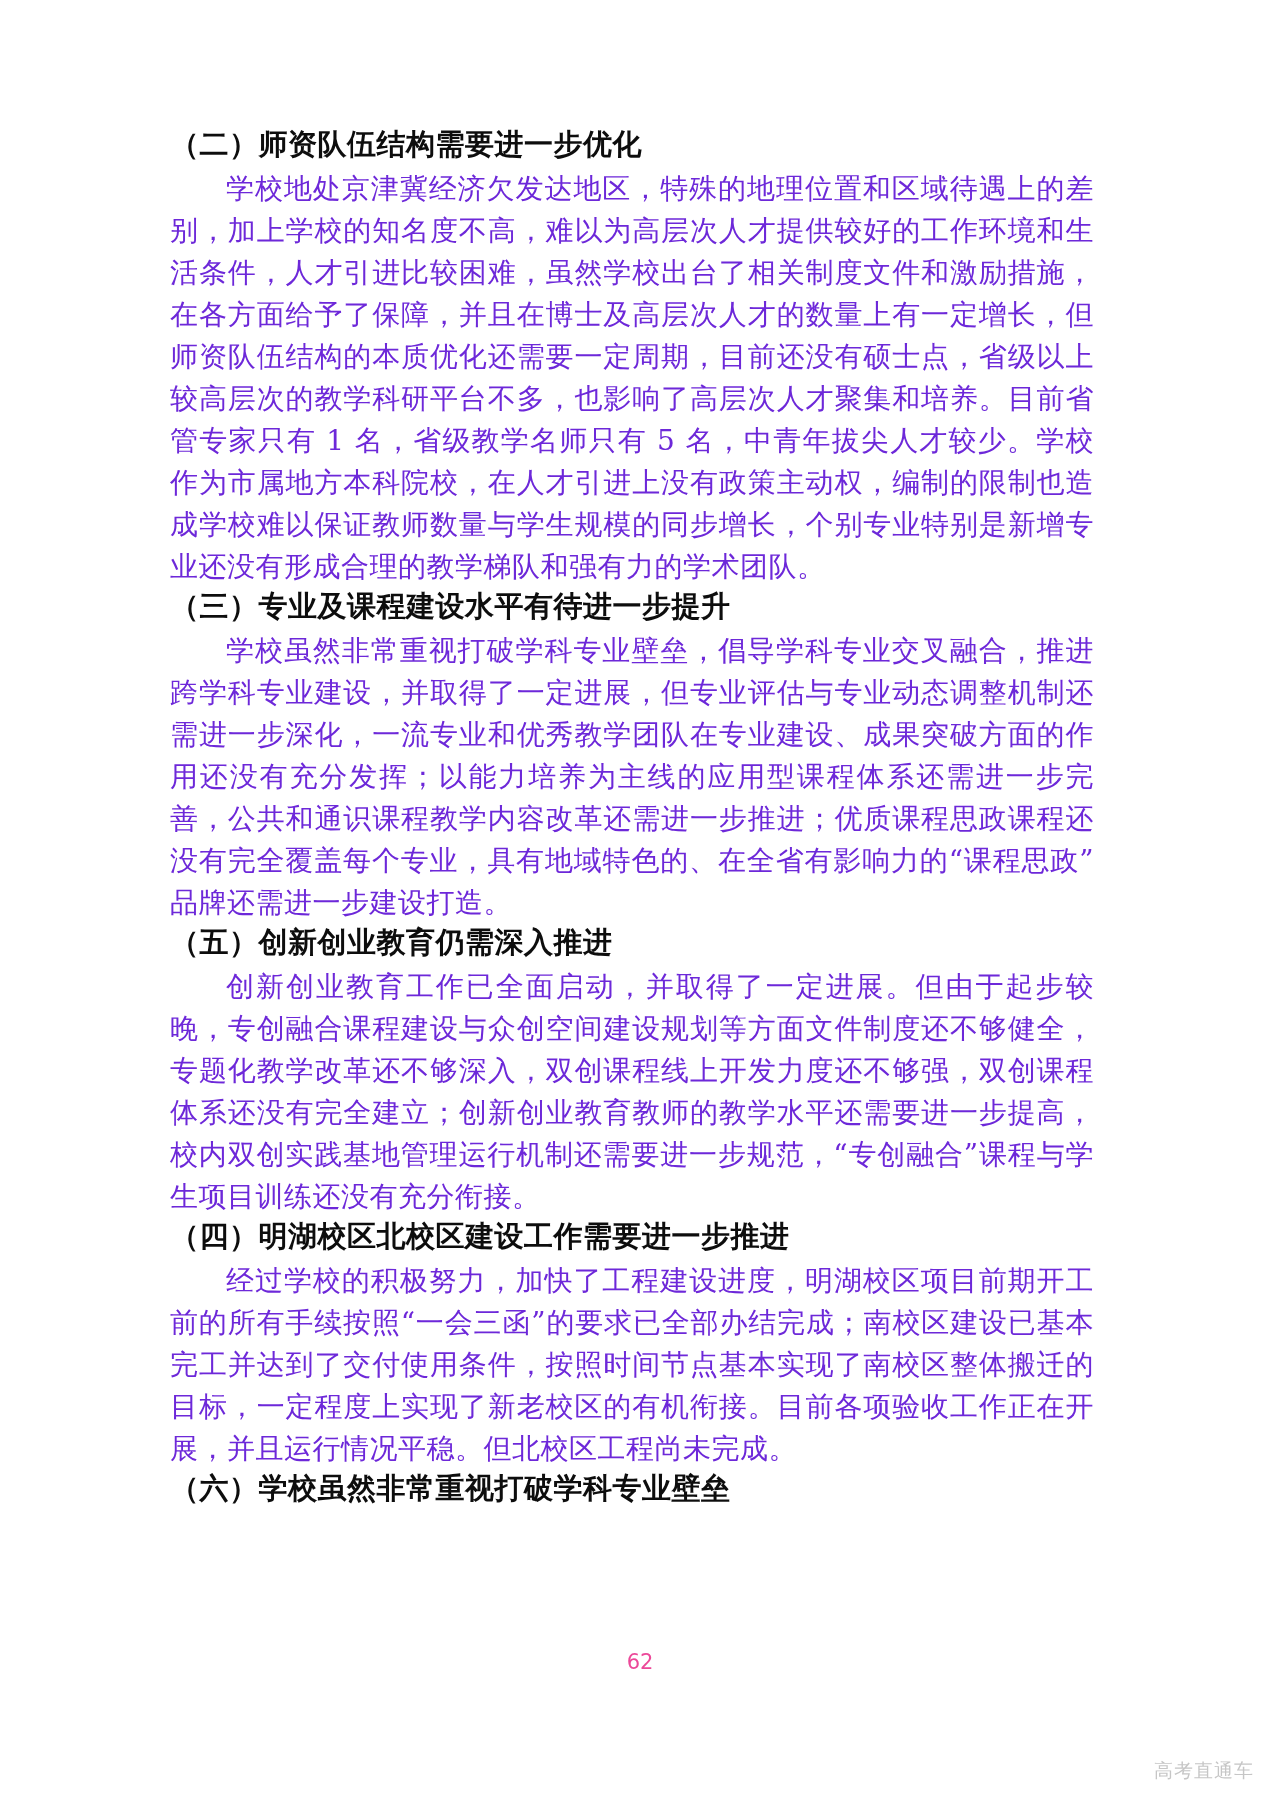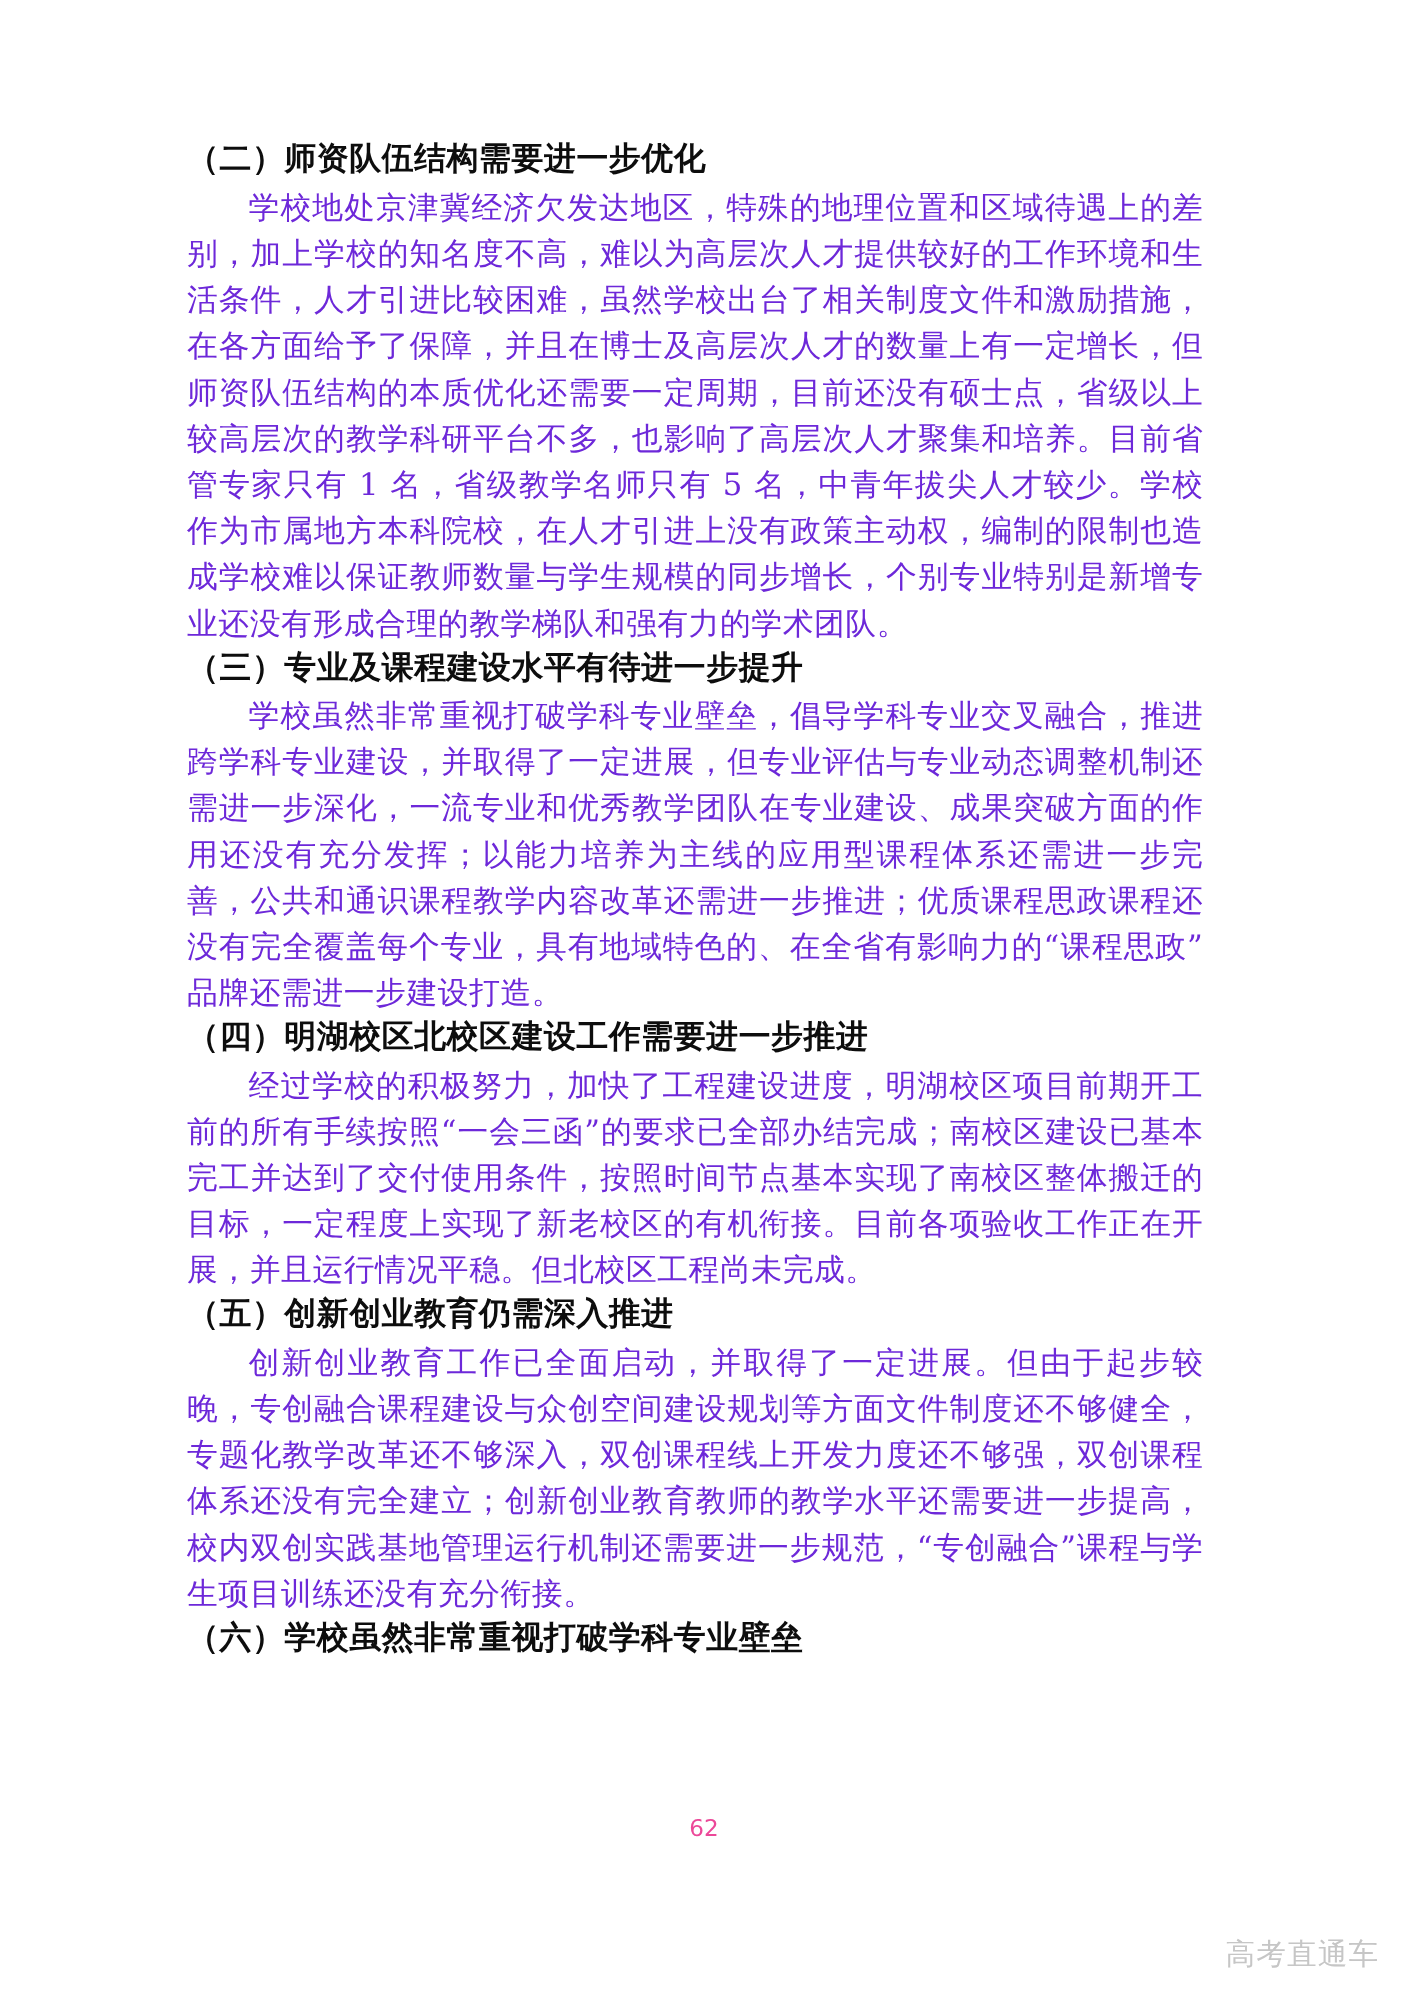--- a/index.html
+++ b/index.html
@@ -50,21 +50,21 @@
     text-align: center;
     font-family: "DejaVu Sans", "Liberation Sans", sans-serif;
     font-size: 21px;
     color: #ec4899;
   }
   .watermark {
     position: absolute;
     right: 26px;
     top: 1758px;
     font-family: "DejaVu Sans", "Liberation Sans", sans-serif;
-    font-size: 27px;
+    font-size: 19px;
     color: #c6c6c6;
     letter-spacing: 1px;
   }
 </style>
 </head>
 <body>
 
 <div class="page">
   <div class="content">
 
@@ -72,27 +72,27 @@
       <h2 class="section-heading">（二）师资队伍结构需要进一步优化</h2>
       <p class="section-body">学校地处京津冀经济欠发达地区，特殊的地理位置和区域待遇上的差别，加上学校的知名度不高，难以为高层次人才提供较好的工作环境和生活条件，人才引进比较困难，虽然学校出台了相关制度文件和激励措施，在各方面给予了保障，并且在博士及高层次人才的数量上有一定增长，但师资队伍结构的本质优化还需要一定周期，目前还没有硕士点，省级以上较高层次的教学科研平台不多，也影响了高层次人才聚集和培养。目前省管专家只有 1 名，省级教学名师只有 5 名，中青年拔尖人才较少。学校作为市属地方本科院校，在人才引进上没有政策主动权，编制的限制也造成学校难以保证教师数量与学生规模的同步增长，个别专业特别是新增专业还没有形成合理的教学梯队和强有力的学术团队。</p>
     </section>
 
     <section>
       <h2 class="section-heading">（三）专业及课程建设水平有待进一步提升</h2>
       <p class="section-body">学校虽然非常重视打破学科专业壁垒，倡导学科专业交叉融合，推进跨学科专业建设，并取得了一定进展，但专业评估与专业动态调整机制还需进一步深化，一流专业和优秀教学团队在专业建设、成果突破方面的作用还没有充分发挥；以能力培养为主线的应用型课程体系还需进一步完善，公共和通识课程教学内容改革还需进一步推进；优质课程思政课程还没有完全覆盖每个专业，具有地域特色的、在全省有影响力的“课程思政”品牌还需进一步建设打造。</p>
     </section>
 
     <section>
-      <h2 class="section-heading">（四）明湖校区北校区建设工作需要进一步推进</h2>
-      <p class="section-body">经过学校的积极努力，加快了工程建设进度，明湖校区项目前期开工前的所有手续按照“一会三函”的要求已全部办结完成；南校区建设已基本完工并达到了交付使用条件，按照时间节点基本实现了南校区整体搬迁的目标，一定程度上实现了新老校区的有机衔接。目前各项验收工作正在开展，并且运行情况平稳。但北校区工程尚未完成。</p>
+      <h2 class="section-heading">（五）创新创业教育仍需深入推进</h2>
+      <p class="section-body">创新创业教育工作已全面启动，并取得了一定进展。但由于起步较晚，专创融合课程建设与众创空间建设规划等方面文件制度还不够健全，专题化教学改革还不够深入，双创课程线上开发力度还不够强，双创课程体系还没有完全建立；创新创业教育教师的教学水平还需要进一步提高，校内双创实践基地管理运行机制还需要进一步规范，“专创融合”课程与学生项目训练还没有充分衔接。</p>
     </section>
 
     <section>
-      <h2 class="section-heading">（五）创新创业教育仍需深入推进</h2>
-      <p class="section-body">创新创业教育工作已全面启动，并取得了一定进展。但由于起步较晚，专创融合课程建设与众创空间建设规划等方面文件制度还不够健全，专题化教学改革还不够深入，双创课程线上开发力度还不够强，双创课程体系还没有完全建立；创新创业教育教师的教学水平还需要进一步提高，校内双创实践基地管理运行机制还需要进一步规范，“专创融合”课程与学生项目训练还没有充分衔接。</p>
+      <h2 class="section-heading">（四）明湖校区北校区建设工作需要进一步推进</h2>
+      <p class="section-body">经过学校的积极努力，加快了工程建设进度，明湖校区项目前期开工前的所有手续按照“一会三函”的要求已全部办结完成；南校区建设已基本完工并达到了交付使用条件，按照时间节点基本实现了南校区整体搬迁的目标，一定程度上实现了新老校区的有机衔接。目前各项验收工作正在开展，并且运行情况平稳。但北校区工程尚未完成。</p>
     </section>
 
     <section>
       <h2 class="section-heading">（六）学校虽然非常重视打破学科专业壁垒</h2>
     </section>
 
   </div>
 
   <div class="page-number">62</div>
   <div class="watermark">高考直通车</div>

